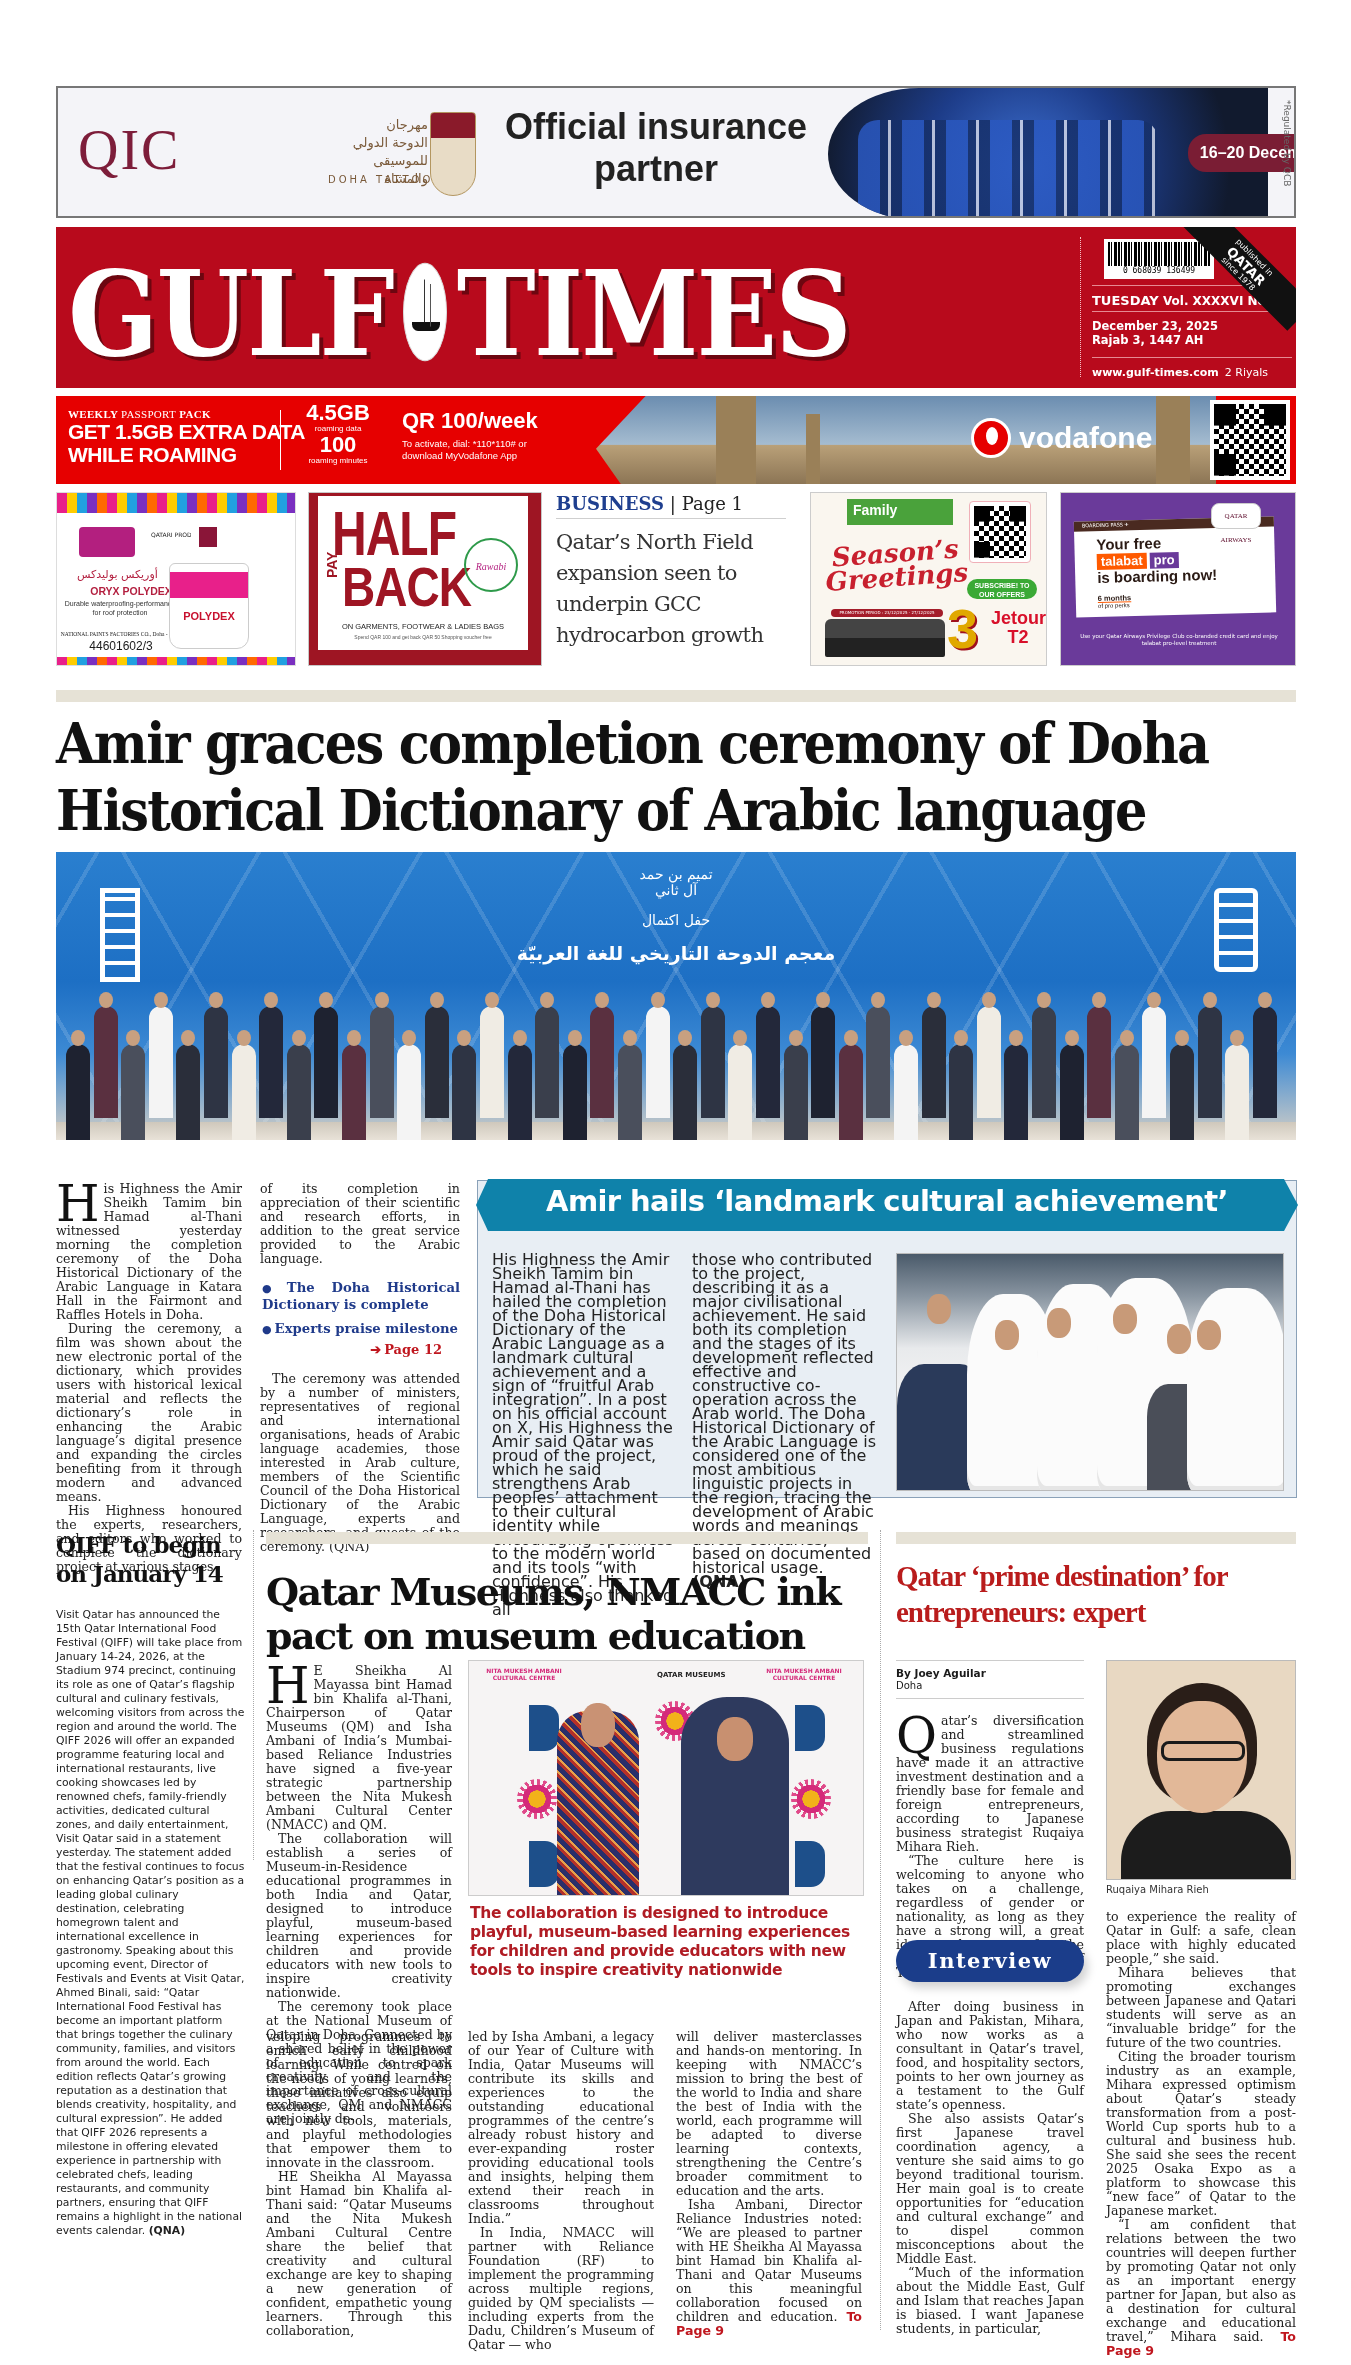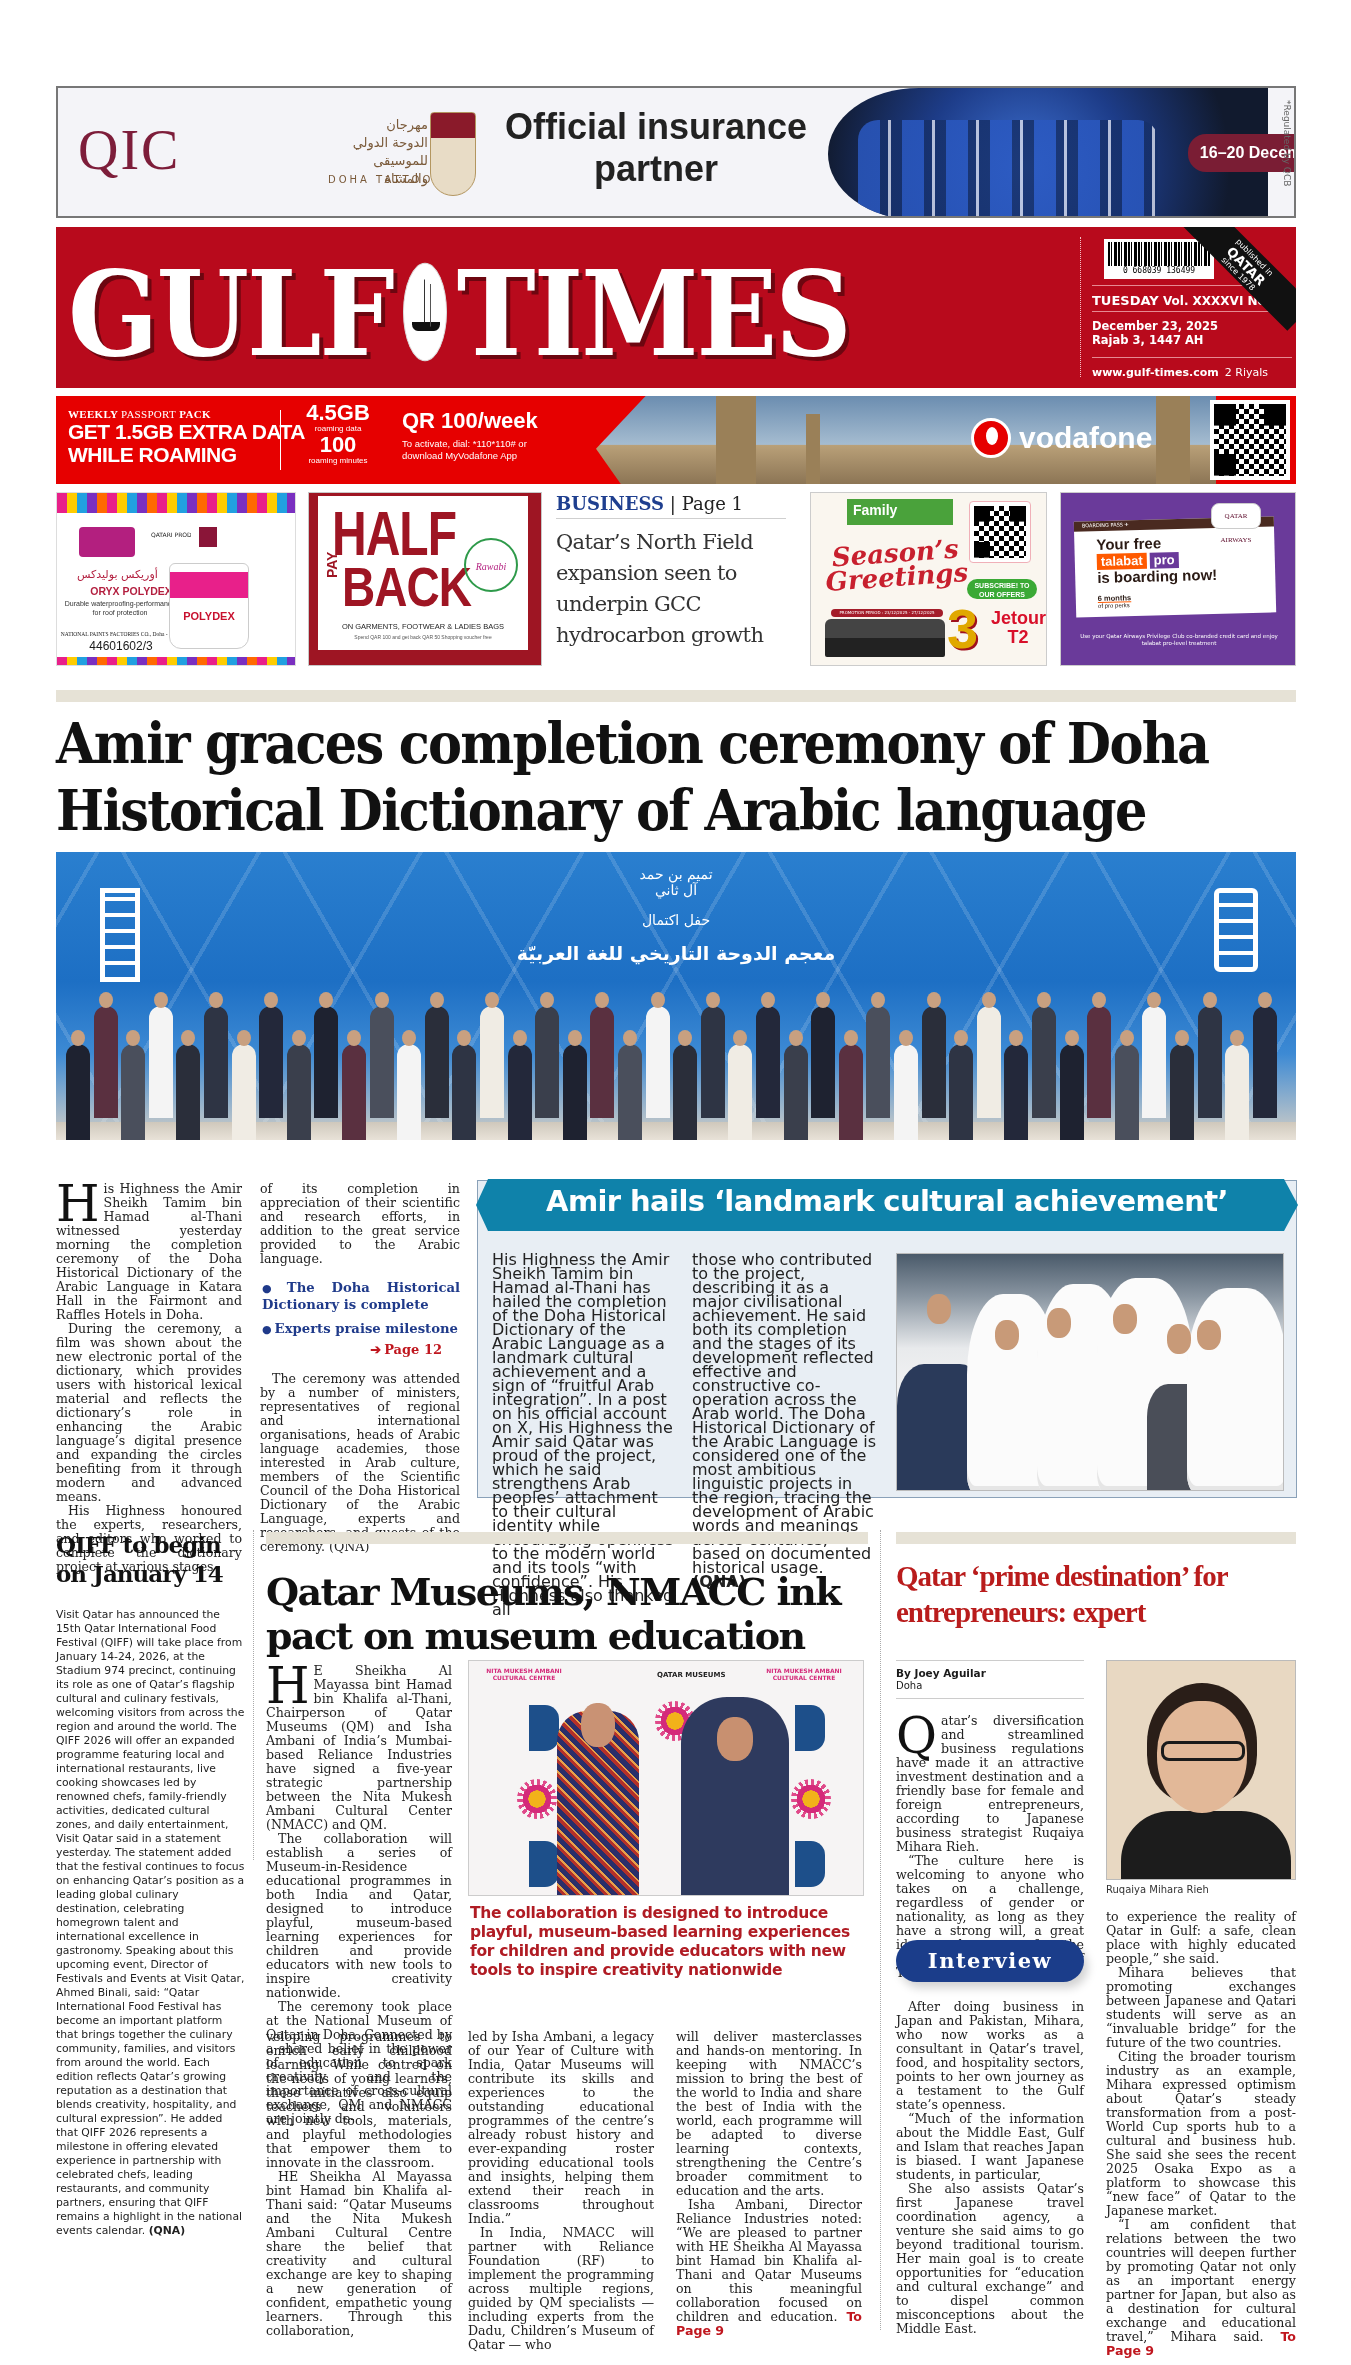--- a/index.html
+++ b/index.html
@@ -487,21 +487,21 @@
 <div id="exp-photo" class="abs">
   <div class="hair"></div>
     <div class="body"></div>
     <div class="face"></div>
     <div class="glasses"></div>
 </div>
 <div id="exp-caption" class="abs">Ruqaiya Mihara Rieh</div>
 <div id="interview-pill" class="abs">Interview</div>
 <div id="exp-col1-b" class="abs copy">
   <p>After doing business in Japan and Pakistan, Mihara, who now works as a consultant in Qatar’s travel, food, and hospitality sectors, points to her own journey as a testament to the Gulf state’s openness.</p>
+  <p>She also assists Qatar’s first Japanese travel coordination agency, a venture she said aims to go beyond traditional tourism. Her main goal is to create opportunities for “education and cultural exchange” and to dispel common misconceptions about the Middle East.</p>
   <p>“Much of the information about the Middle East, Gulf and Islam that reaches Japan is biased. I want Japanese students, in particular,</p>
-  <p>She also assists Qatar’s first Japanese travel coordination agency, a venture she said aims to go beyond traditional tourism. Her main goal is to create opportunities for “education and cultural exchange” and to dispel common misconceptions about the Middle East.</p>
 </div>
 <div id="exp-col2" class="abs copy">
   <p class="first">to experience the reality of Qatar in Gulf: a safe, clean place with highly educated people,” she said.</p>
   <p>Mihara believes that promoting exchanges between Japanese and Qatari students will serve as an “invaluable bridge” for the future of the two countries.</p>
   <p>Citing the broader tourism industry as an example, Mihara expressed optimism about Qatar’s steady transformation from a post-World Cup sports hub to a cultural and business hub. She said she sees the recent 2025 Osaka Expo as a platform to showcase this “new face” of Qatar to the Japanese market.</p>
   <p><span>“I am confident that relations between the two countries will deepen further by promoting Qatar not only as an important energy partner for Japan, but also as a destination for cultural exchange and educational travel,” Mihara said.</span> <span class="topage">To Page 9</span></p>
 </div>
 
 </body></html>

